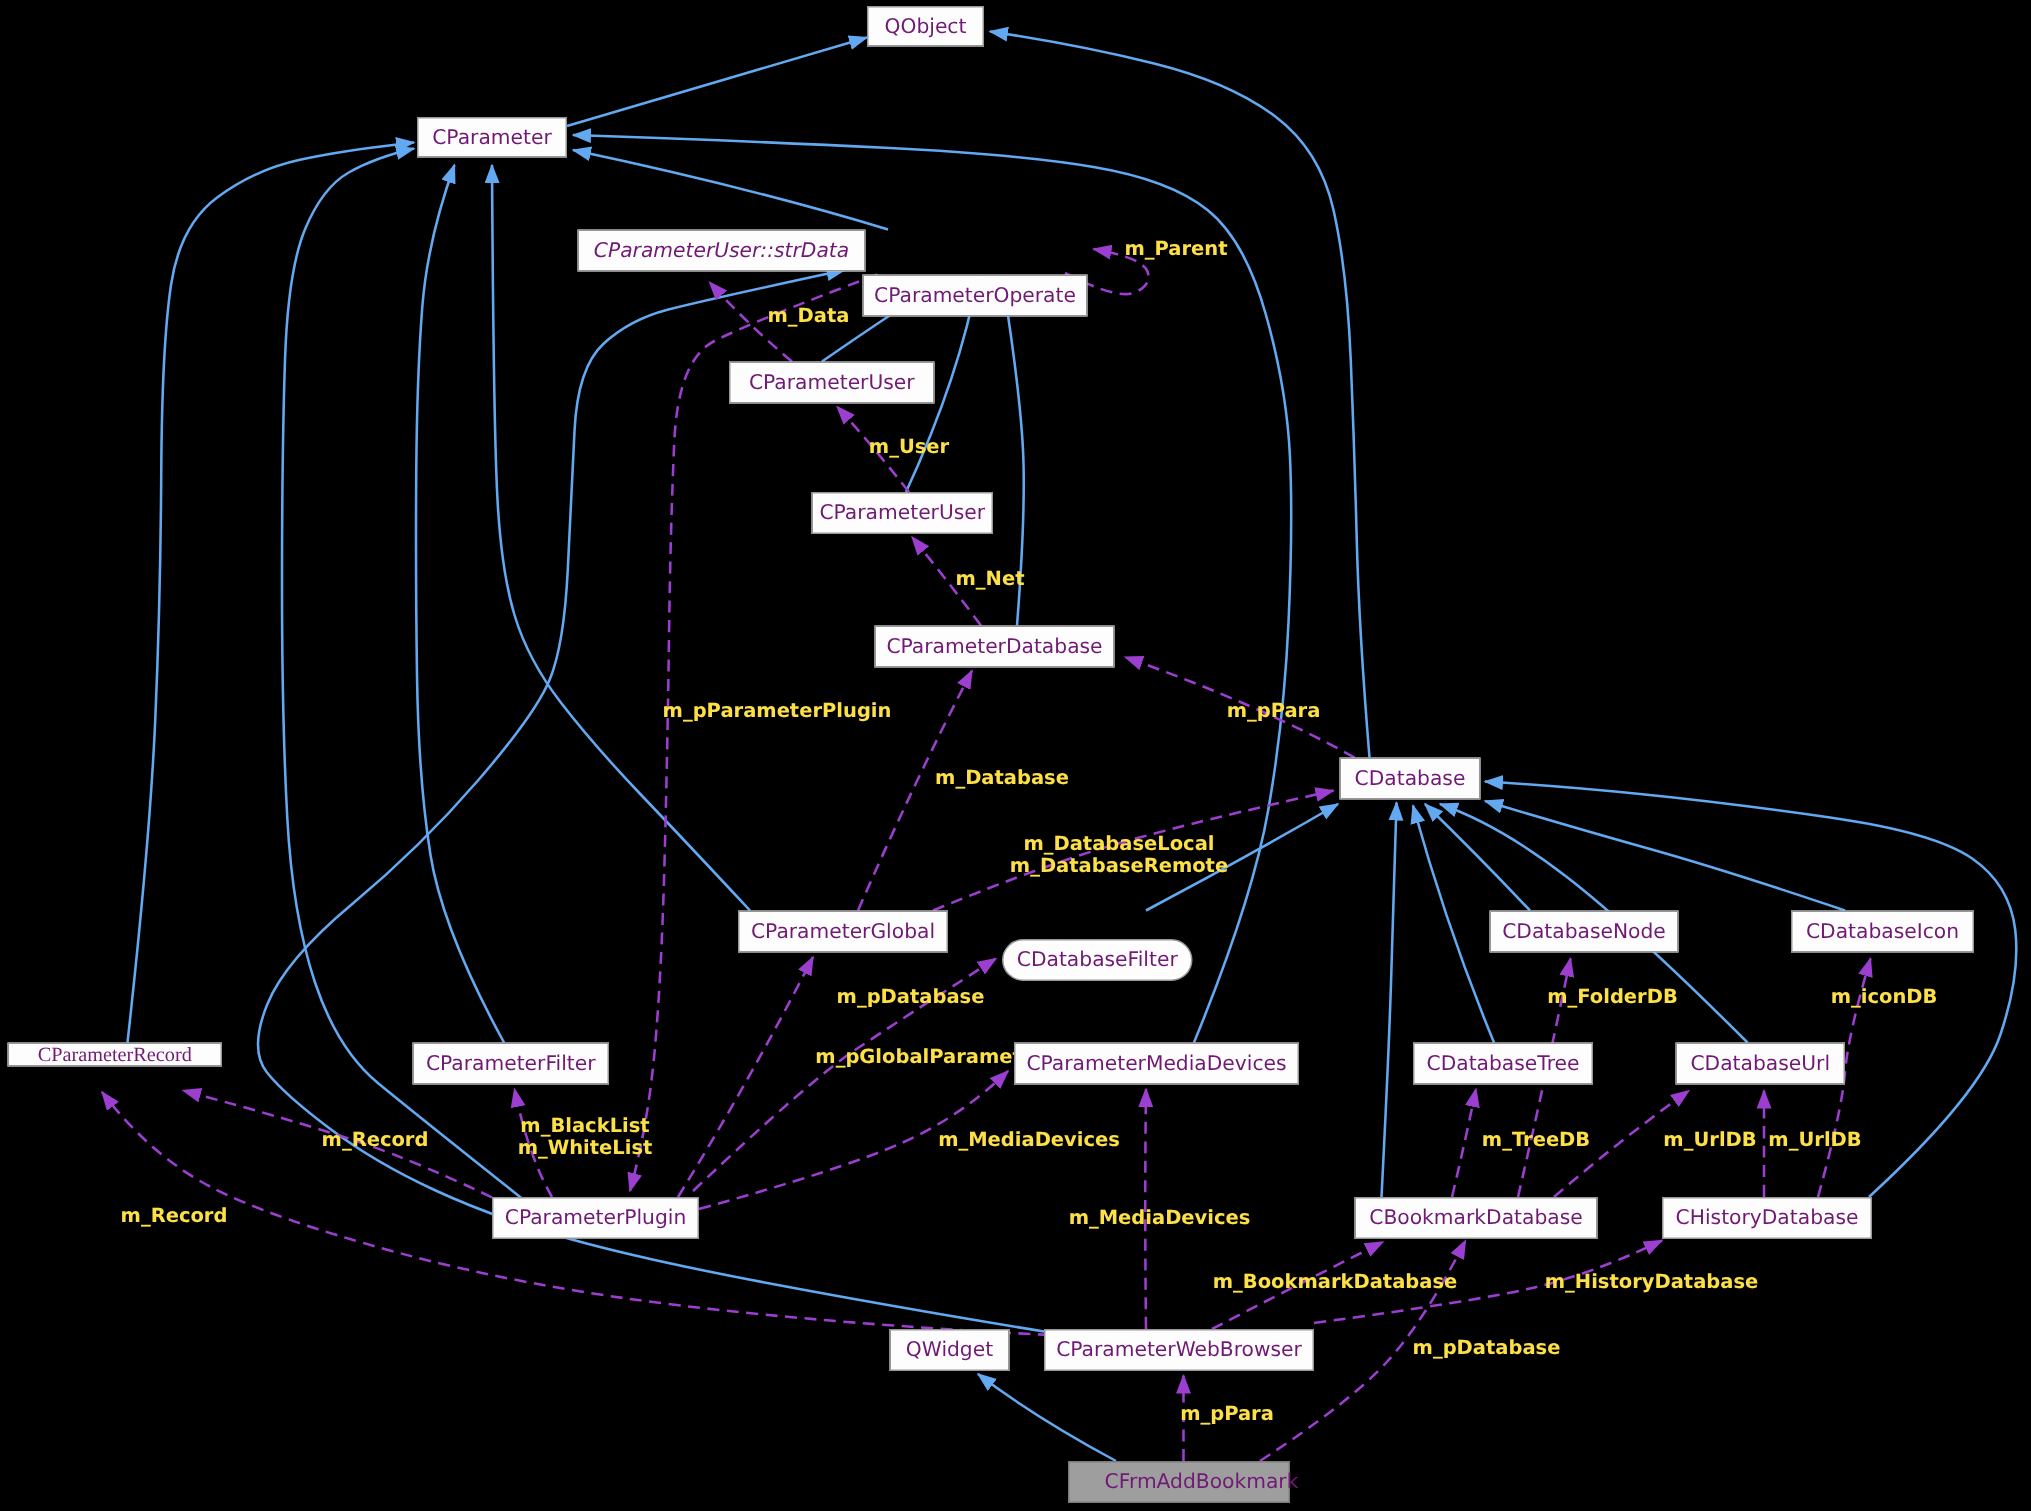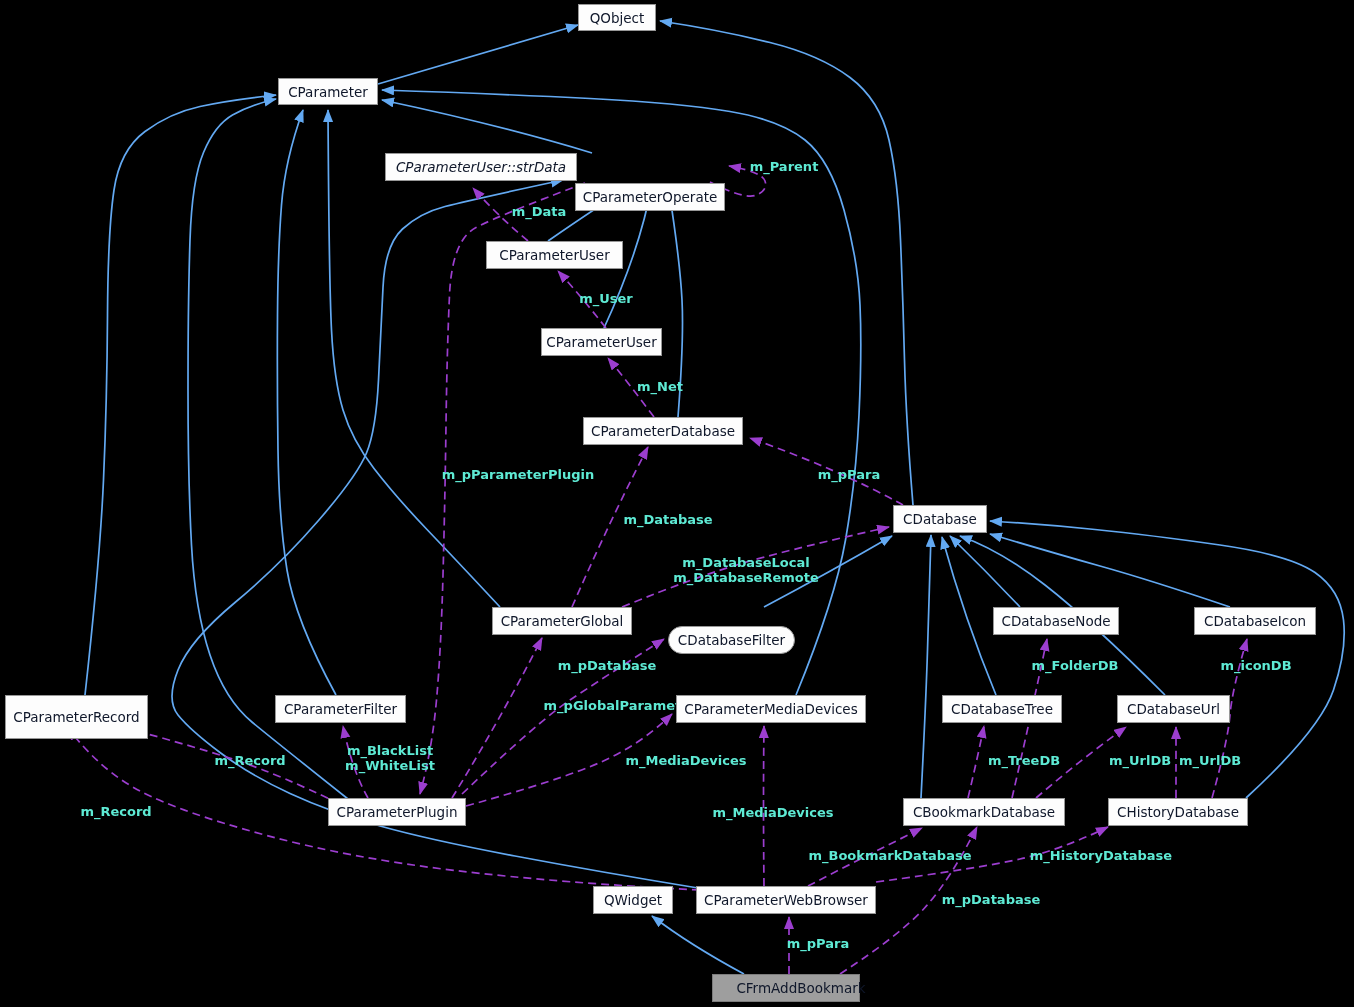--- a/index.html
+++ b/index.html
@@ -1,24 +1,24 @@
 <!DOCTYPE html>
 <html><head>
 <meta charset="utf-8">
 <style>
   html,body{margin:0;padding:0;background:#000;}
   #canvas{position:relative;background:#000;overflow:hidden;
           font-family:"DejaVu Sans", sans-serif;}
   #edges{position:absolute;left:0;top:0;}
   .node{position:absolute;display:flex;align-items:center;justify-content:center;
         background:#fdfdfd;border:1.5px solid #979797;box-sizing:border-box;
-        color:#0f172a;font-size:13.5px;white-space:nowrap;cursor:pointer;z-index:3;}
+        color:#701a75;font-size:13.5px;white-space:nowrap;cursor:pointer;z-index:3;}
   .node.highlight{background:#9e9e9e;border-color:#7c7c7c;}
   .edge-label{position:absolute;transform:translate(-50%,-50%);
-        color:#5eead4;font-size:13px;font-weight:700;line-height:1.12;
+        color:#fde047;font-size:13px;font-weight:700;line-height:1.12;
         white-space:pre-line;text-align:center;z-index:2;pointer-events:none;}
 </style>
 </head>
 <body>
 
 <div id="canvas" style="width: 1354px; height: 1007px; background: rgb(0, 0, 0);">
   <svg id="edges" width="1354" height="1007">
     <defs>
       <marker id="ah-inherit" markerUnits="userSpaceOnUse" markerWidth="16" markerHeight="12" refX="12" refY="5" orient="auto">
         <path d="M0,0 L13,5 L0,10 z" fill="#63a9f2"></path>
@@ -77,21 +77,21 @@
     <div class="node" style="left: 385px; top: 153px; width: 192px; height: 28px; font-style: italic;">CParameterUser::strData</div>
     <div class="node" style="left: 575px; top: 153px; width: 150px; height: 28px; margin-top: 30px;">CParameterOperate</div>
     <div class="node" style="left: 486px; top: 241px; width: 137px; height: 28px;">CParameterUser</div>
     <div class="node" style="left: 541px; top: 328px; width: 121px; height: 28px;">CParameterUser</div>
     <div class="node" style="left: 583px; top: 417px; width: 160px; height: 28px;">CParameterDatabase</div>
     <div class="node" style="left: 893px; top: 505px; width: 94px; height: 28px;">CDatabase</div>
     <div class="node" style="left: 492px; top: 607px; width: 140px; height: 28px;">CParameterGlobal</div>
     <div class="node" style="left: 668px; top: 626px; width: 127px; height: 28px; border-radius: 14px;">CDatabaseFilter</div>
     <div class="node" style="left: 993px; top: 607px; width: 126px; height: 28px;">CDatabaseNode</div>
     <div class="node" style="left: 1194px; top: 607px; width: 122px; height: 28px;">CDatabaseIcon</div>
-    <div class="node" style="left: 5px; top: 695px; width: 143px; height: 44px;">CParameterRecord</div>
+    <div class="node" style="left: 5px; top: 695px; width: 143px; height: 16px; font-family: Liberation Serif, serif;">CParameterRecord</div>
     <div class="node" style="left: 275px; top: 695px; width: 131px; height: 28px;">CParameterFilter</div>
     <div class="node" style="left: 676px; top: 695px; width: 190px; height: 28px;">CParameterMediaDevices</div>
     <div class="node" style="left: 942px; top: 695px; width: 120px; height: 28px;">CDatabaseTree</div>
     <div class="node" style="left: 1117px; top: 695px; width: 113px; height: 28px;">CDatabaseUrl</div>
     <div class="node" style="left: 328px; top: 798px; width: 138px; height: 28px;">CParameterPlugin</div>
     <div class="node" style="left: 903px; top: 798px; width: 162px; height: 28px;">CBookmarkDatabase</div>
     <div class="node" style="left: 1108px; top: 798px; width: 140px; height: 28px;">CHistoryDatabase</div>
     <div class="node" style="left: 593px; top: 886px; width: 80px; height: 28px;">QWidget</div>
     <div class="node" style="left: 696px; top: 886px; width: 180px; height: 28px;">CParameterWebBrowser</div>
     <div class="node highlight" style="left: 712px; top: 974px; width: 148px; height: 28px; padding-left: 30px;">CFrmAddBookmark</div>

